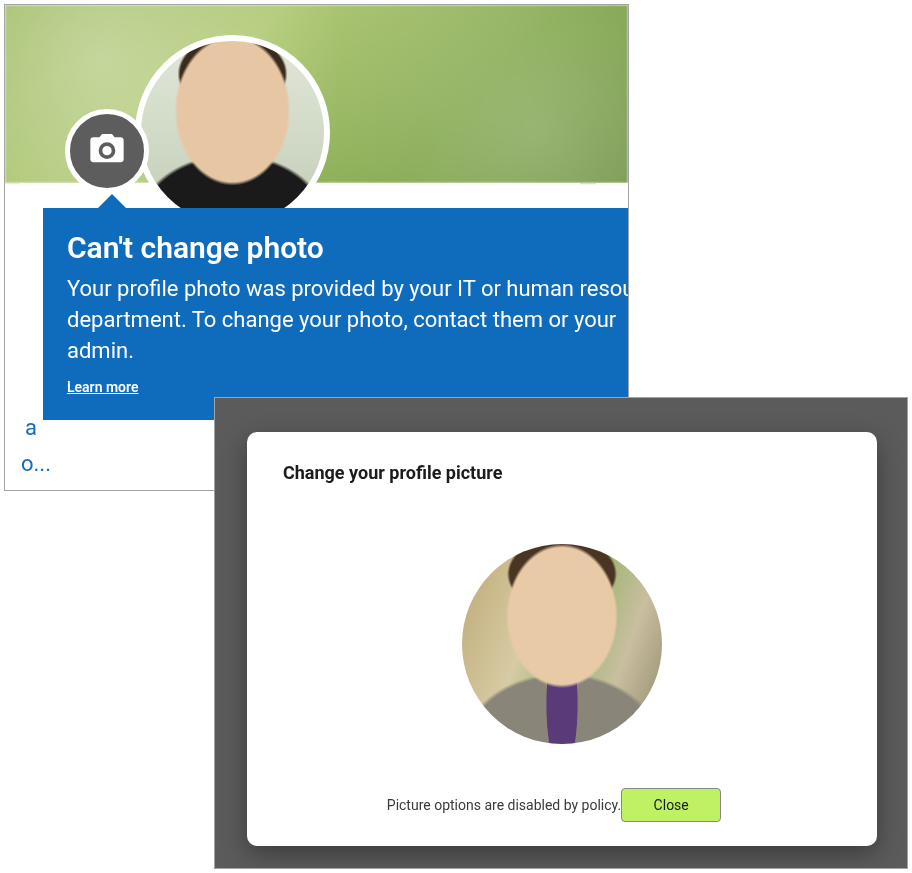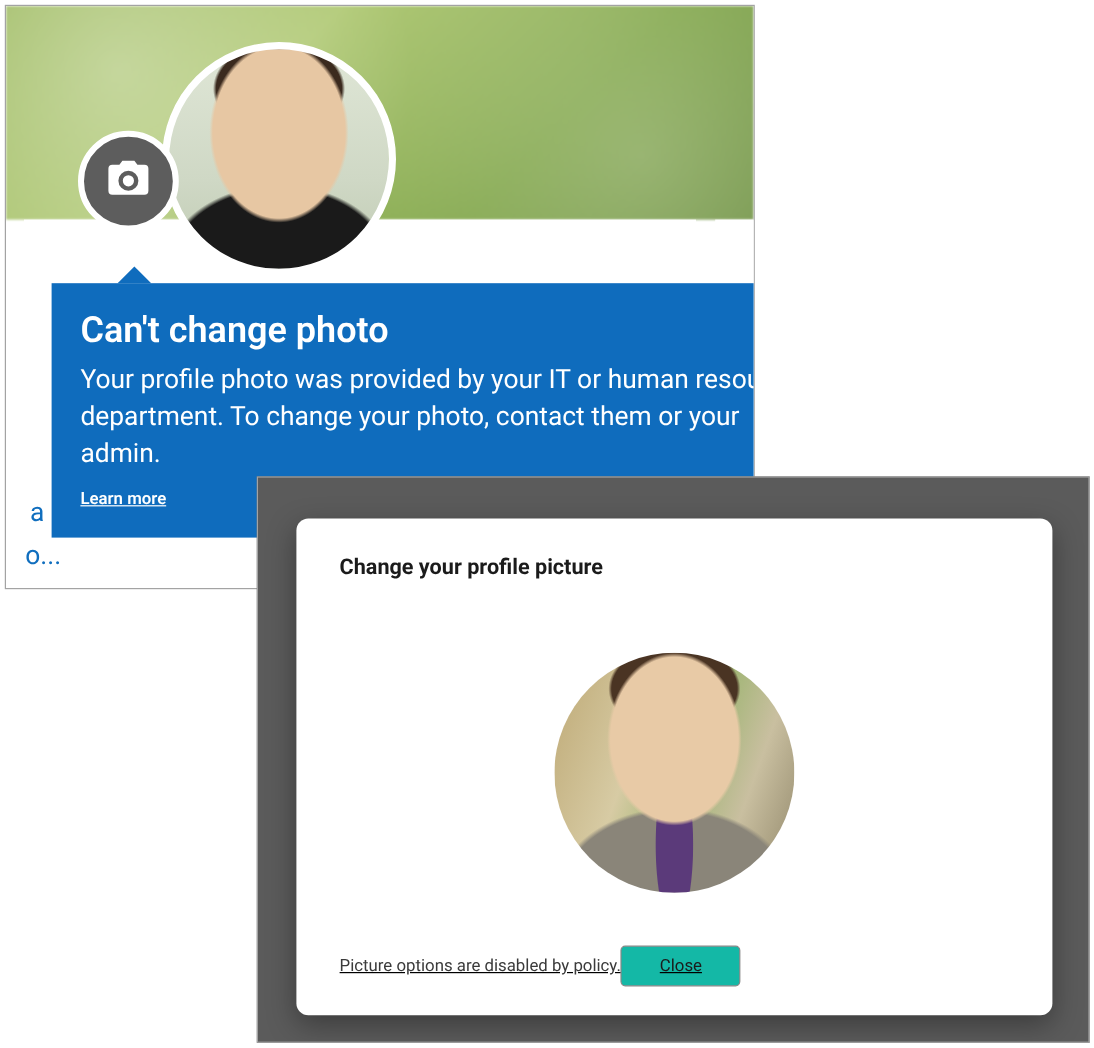--- a/index.html
+++ b/index.html
@@ -84,21 +84,20 @@
 
   .callout {
     position: absolute;
     left: 38px;
     top: 203px;
     width: 669px;
     background: var(--callout-bg);
     color: #ffffff;
     padding: 22px 28px 24px 24px;
     z-index: 4;
-    margin-top: 28px;
   }
   .callout::before {
     content: "";
     position: absolute;
     top: -14px;
     left: 55px;
     border-left: 14px solid transparent;
     border-right: 14px solid transparent;
     border-bottom: 14px solid var(--callout-bg);
   }
@@ -204,34 +203,33 @@
       radial-gradient(ellipse 100px 75px at 50% 102%, #8a8579 0%, #8a8579 95%, transparent 100%),
       linear-gradient(110deg, #bda874 0%, #d7cba4 35%, #9fb573 55%, #c9bfa0 75%, #8f8568 100%);
   }
   .dialog-footer {
     position: absolute;
     left: 36px;
     right: 52px;
     bottom: 24px;
     display: flex;
     align-items: center;
-    justify-content: flex-start;
-    text-decoration: underline;
+    justify-content: center;
   }
   .policy-msg {
     font-size: 14px;
     color: #3a3a3a;
   }
   .close-btn {
     min-width: 100px;
     height: 34px;
     padding: 0 18px;
     border: 1px solid #888888;
     border-radius: 4px;
-    background: #14b8a6;
+    background: #bef264;
     font-size: 14px;
     color: #1b1b1b;
     cursor: pointer;
     display:flex; align-items:center; justify-content:center;
   }
 </style>
 </head>
 <body>
 
 <div class="panel-1">

